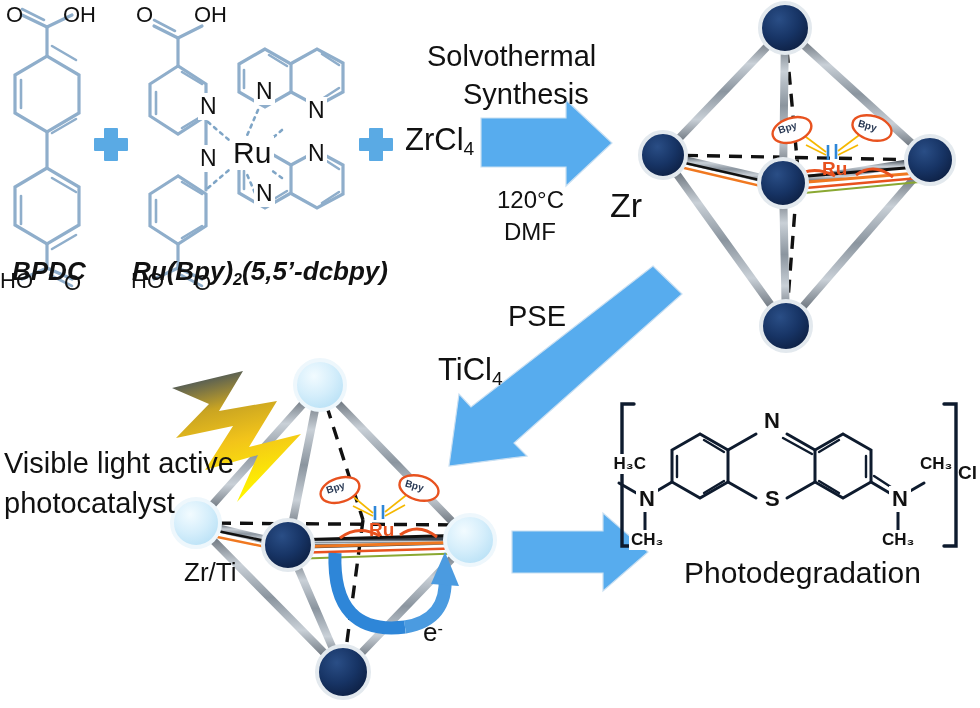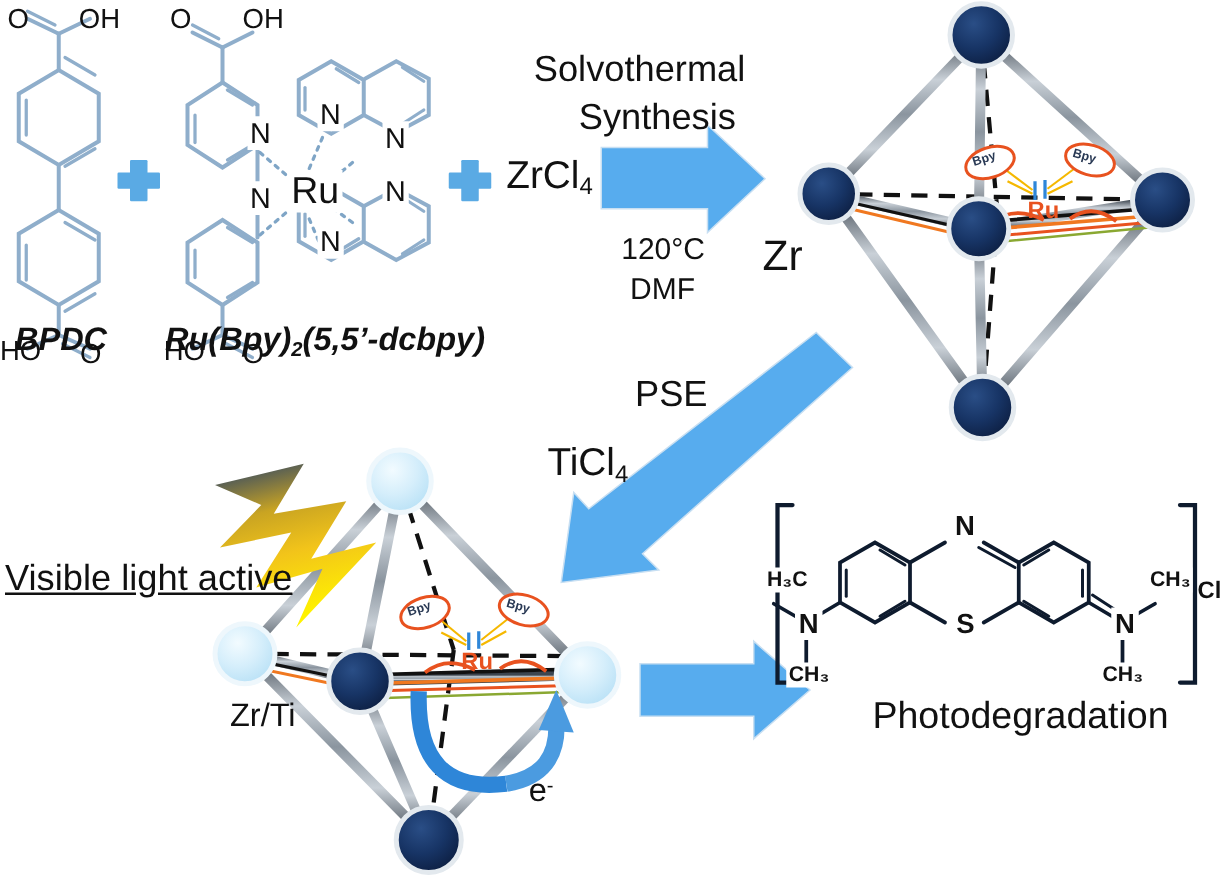--- a/index.html
+++ b/index.html
@@ -317,32 +317,33 @@
   <div class="txt" style="left:504px;top:218px;font-size:24px;">DMF</div>
 
   <div class="txt" style="left:610px;top:186px;font-size:34px;">Zr</div>
   <div class="txt" style="left:822px;top:158px;font-size:19px;font-weight:700;color:#E8521F;">Ru</div>
   <div class="txt" style="left:778px;top:122px;font-size:10px;font-weight:700;color:#2a3a55;transform:rotate(-18deg);">Bpy</div>
   <div class="txt" style="left:858px;top:120px;font-size:10px;font-weight:700;color:#2a3a55;transform:rotate(16deg);">Bpy</div>
 
   <div class="txt" style="left:508px;top:300px;font-size:29px;">PSE</div>
   <div class="txt" style="left:438px;top:352px;font-size:31px;"><span>TiCl</span><sub>4</sub></div>
 
-  <div class="txt" style="left:4px;top:447px;font-size:29px;text-decoration:underline;">Visible light active</div>
+  <div class="txt" style="left:4px;top:447px;font-size:29px;">Visible light active</div>
+  <div class="txt" style="left:4px;top:487px;font-size:29px;">photocatalyst</div>
   <div class="txt" style="left:144px;top:557px;font-size:26px;margin-left:40px;">Zr/Ti</div>
   <div class="txt" style="left:369px;top:519px;font-size:19px;font-weight:700;color:#E8521F;">Ru</div>
   <div class="txt" style="left:326px;top:482px;font-size:10px;font-weight:700;color:#2a3a55;transform:rotate(-18deg);">Bpy</div>
   <div class="txt" style="left:405px;top:480px;font-size:10px;font-weight:700;color:#2a3a55;transform:rotate(16deg);">Bpy</div>
   <div class="txt" style="left:423px;top:617px;font-size:26px;"><span>e</span><sup>-</sup></div>
 
   <div class="txt" style="left:761px;top:408px;font-size:22px;font-weight:700;background:#fff;padding:0 3px;">N</div>
   <div class="txt" style="left:762px;top:486px;font-size:22px;font-weight:700;background:#fff;padding:0 3px;">S</div>
   <div class="txt" style="left:636px;top:486px;font-size:22px;font-weight:700;background:#fff;padding:0 3px;">N</div>
   <div class="txt" style="left:889px;top:486px;font-size:22px;font-weight:700;background:#fff;padding:0 3px;">N</div>
   <div class="txt" style="left:648px;top:454px;font-size:17px;font-weight:700;background:#fff;padding:0 2px;transform:translateX(-100%);">H₃C</div>
   <div class="txt" style="left:629px;top:530px;font-size:17px;font-weight:700;background:#fff;padding:0 2px;">CH₃</div>
   <div class="txt" style="left:918px;top:454px;font-size:17px;font-weight:700;background:#fff;padding:0 2px;">CH₃</div>
   <div class="txt" style="left:880px;top:530px;font-size:17px;font-weight:700;background:#fff;padding:0 2px;">CH₃</div>
   <div class="txt" style="left:958px;top:462px;font-size:19px;font-weight:700;">Cl</div>
 
-  <div class="txt" style="left:684px;top:556px;font-size:30px;margin-left:14px;">Photodegradation</div>
+  <div class="txt" style="left:684px;top:556px;font-size:30px;">Photodegradation</div>
 
 </div>
 
 </body></html>

